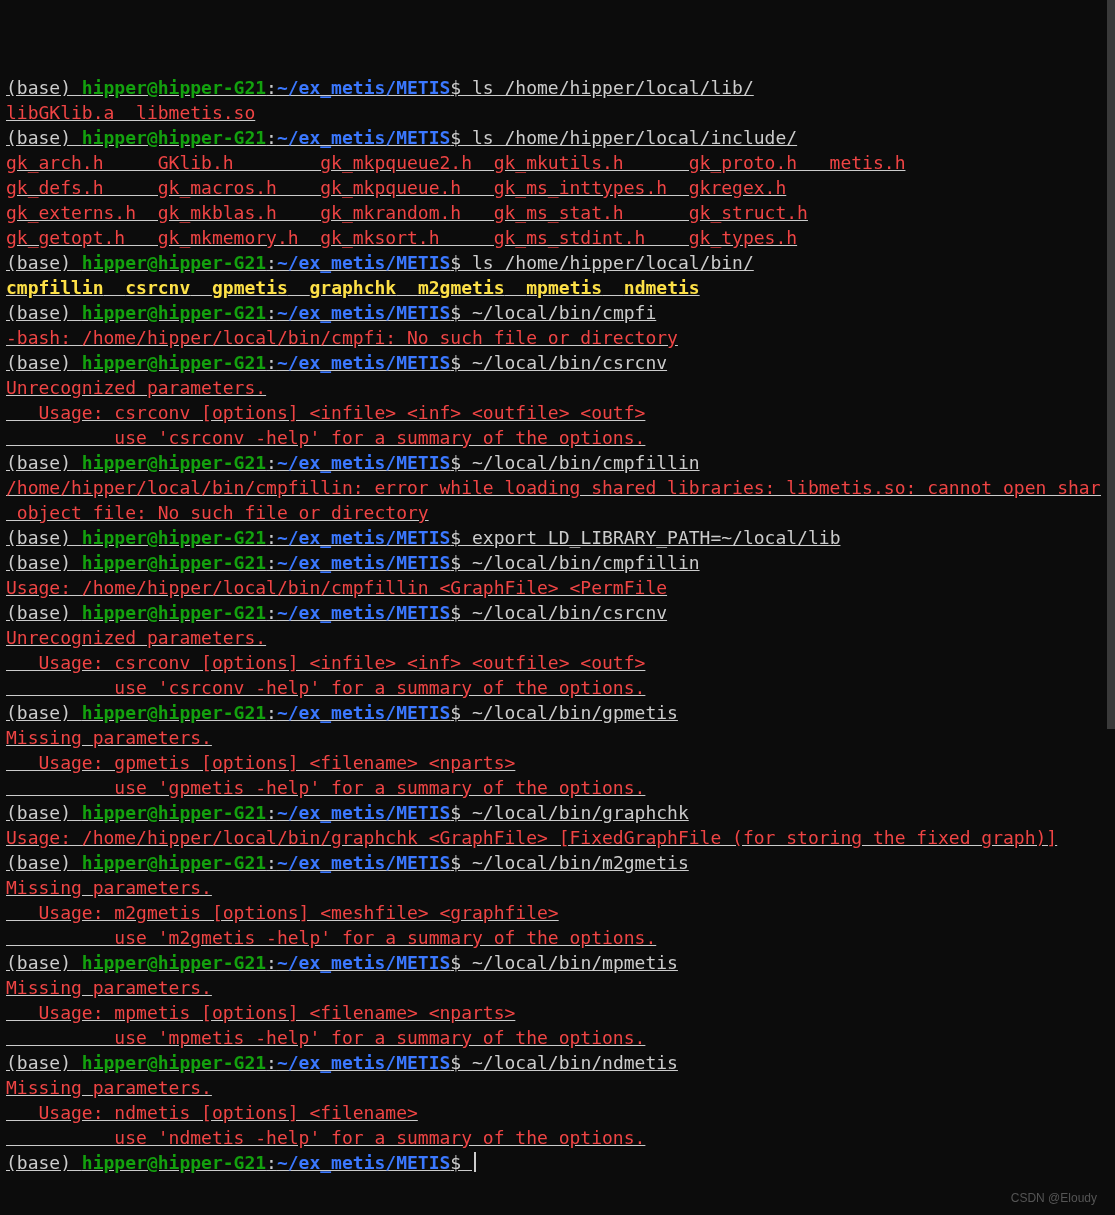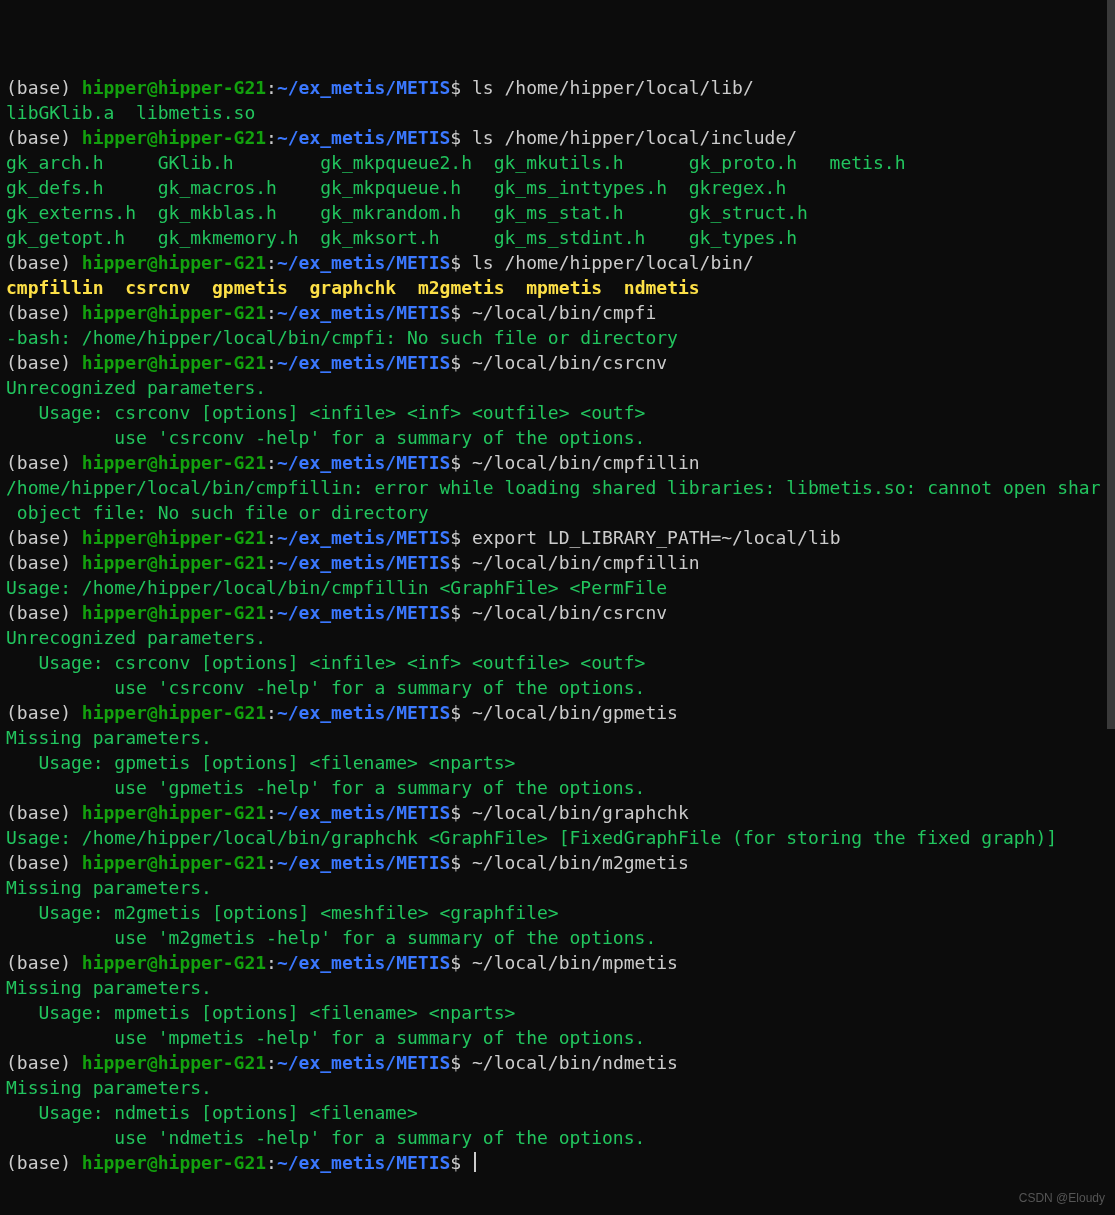--- a/index.html
+++ b/index.html
@@ -13,28 +13,28 @@
   }
   .terminal {
     width: 1115px;
     height: 1215px;
     box-sizing: border-box;
     padding: 0 6px 0 6px;
     position: relative;
     overflow: hidden;
     white-space: pre;
   }
-  .line { white-space: pre; }
+  .line { white-space: pre; text-decoration: underline; }
   .env   { color: #cccccc; }
   .user  { color: #13a10e; font-weight: bold; }
   .sep   { color: #cccccc; }
   .cwd   { color: #3b78ff; font-weight: bold; }
   .dollar{ color: #cccccc; }
   .cmd   { color: #cccccc; }
-  .out   { color: #22c55e; }
+  .out   { color: #ef4444; }
   .exe   { color: #fde047; font-weight: bold; }
   .cursor {
     display: inline-block;
     width: 2px;
     height: 20px;
     background: #cccccc;
     vertical-align: -3px;
     margin-left: 2px;
   }
   .scrollbar {
@@ -49,21 +49,21 @@
     position: absolute;
     top: 0;
     right: 0;
     width: 8px;
     height: 60%;
     background: #3a3a3a;
     border-radius: 0;
   }
   .watermark {
     position: absolute;
-    right: 10px;
+    right: 18px;
     bottom: 4px;
     font-size: 12px;
     color: #555555;
     font-family: Arial, sans-serif;
     white-space: nowrap;
   }
 </style>
 </head>
 <body>
 

